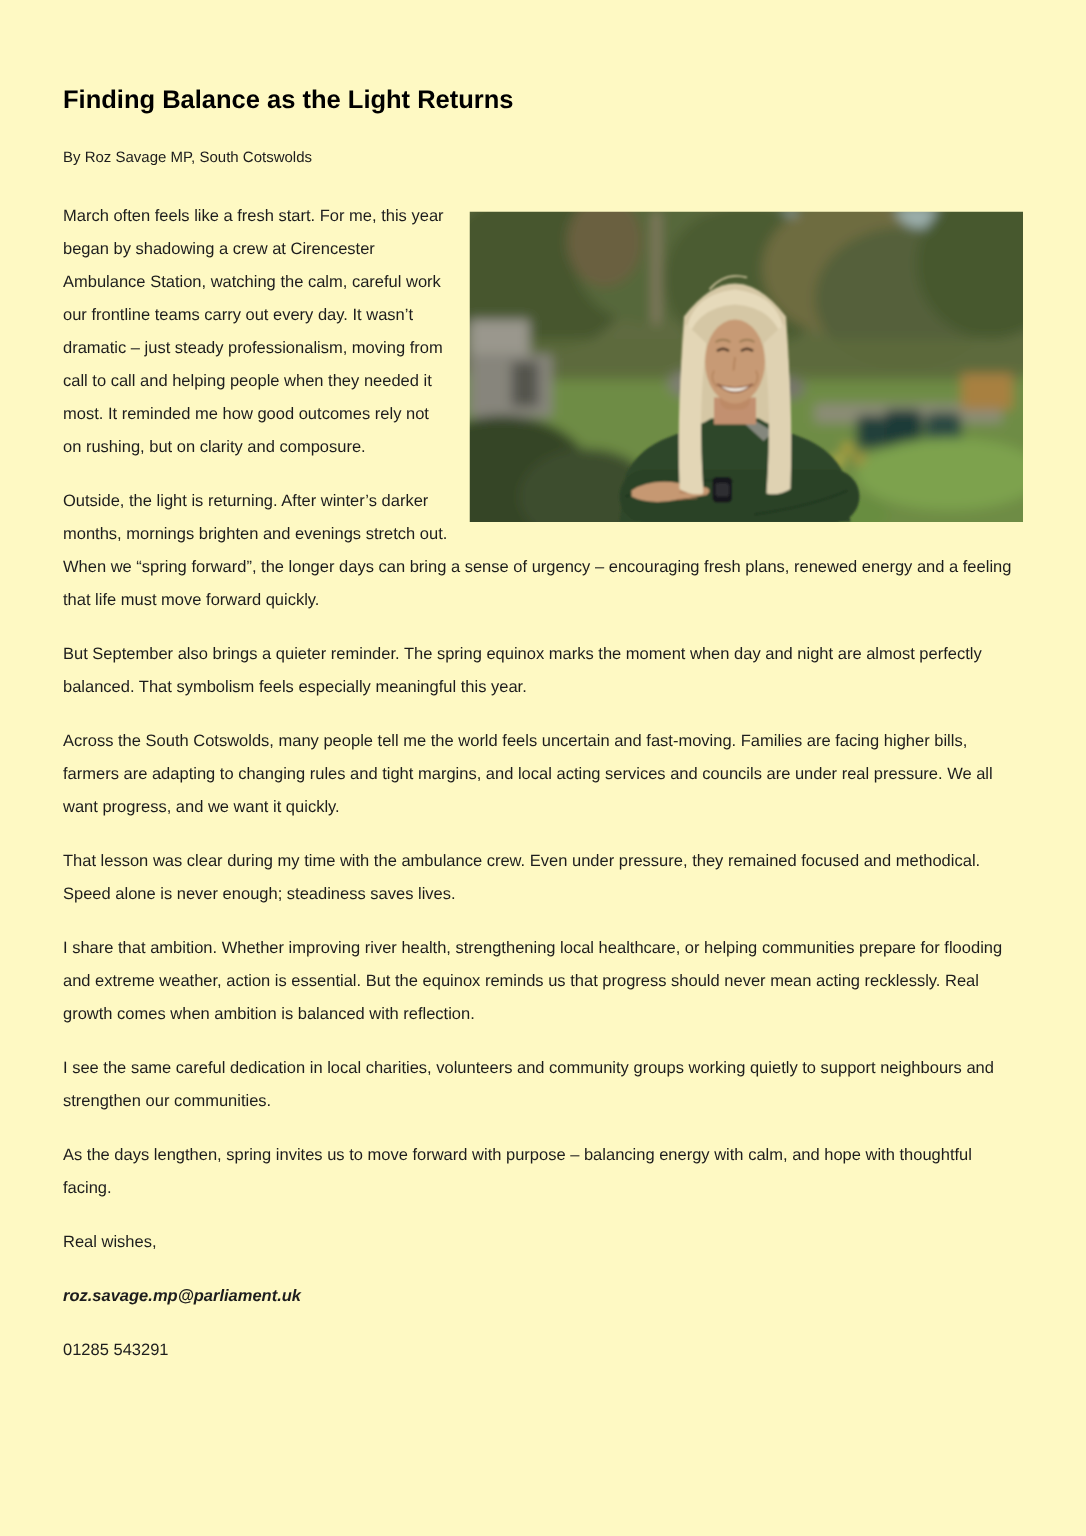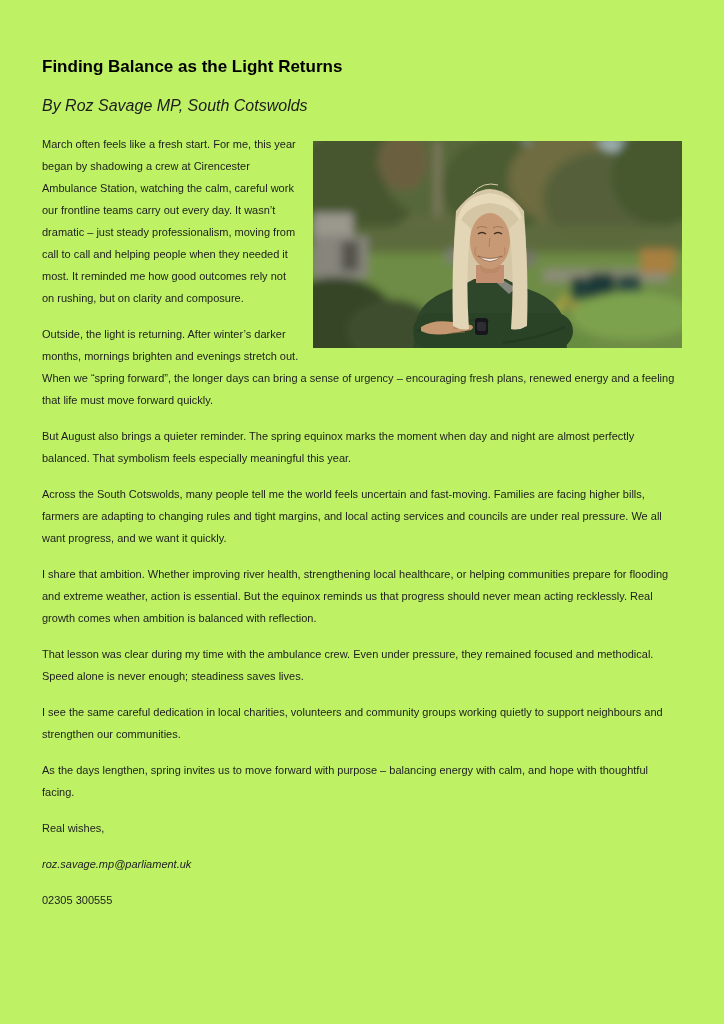--- a/index.html
+++ b/index.html
@@ -2,42 +2,41 @@
 <html><head>
 <meta charset="utf-8">
 <style>
   * { box-sizing: border-box; }
   html, body { margin: 0; padding: 0; background: #ffffff; }
   .page {
     position: relative;
     width: 724px;
     height: 1024px;
     margin: 0 auto;
-    background: #bef264;
+    background: #fef9c3;
     padding: 55px 42px 0 42px;
     font-family: "Liberation Sans", sans-serif;
     color: #1d1d1d;
     overflow: hidden;
   }
   .doc-title {
     font-size: 17px;
     font-weight: 700;
     color: #000000;
     margin: 0 0 17px 0;
     line-height: 24px;
   }
   .byline {
-    font-size: 16px;
-    font-style: italic;
+    font-size: 10px;
     margin: 0 0 18px 0;
     line-height: 19px;
   }
   .article { font-size: 11px; line-height: 22px; }
   .para { margin: 0 0 14px 0; }
-  .para.email { font-style: italic; }
+  .para.email { font-style: italic; font-weight: bold; }
   figure.photo {
     float: right;
     width: 369px;
     height: 207px;
     margin: 8px 0 10px 13px;
     padding: 0;
     overflow: hidden;
   }
   figure.photo svg { display: block; width: 100%; height: 100%; }
 </style>
@@ -156,25 +155,25 @@
             <path d="M 144,75 Q 138,120 140,185 Q 148,190 156,188 Q 152,130 158,88 Q 150,80 144,75 Z" fill="#e3d6b6"></path>
             <path d="M 210,75 Q 216,120 214,185 Q 206,190 198,188 Q 202,130 196,88 Q 204,80 210,75 Z" fill="#dfd2b2"></path>
             <path d="M 160,52 Q 170,40 185,44" stroke="#d9cba6" stroke-width="1" fill="none"></path>
           </g>
         </g>
       </svg>
     </figure>
 
     <p class="para">March often feels like a fresh start. For me, this year began by shadowing a crew at Cirencester Ambulance Station, watching the calm, careful work our frontline teams carry out every day. It wasn’t dramatic – just steady professionalism, moving from call to call and helping people when they needed it most. It reminded me how good outcomes rely not on rushing, but on clarity and composure.</p>
     <p class="para">Outside, the light is returning. After winter’s darker months, mornings brighten and evenings stretch out. When we “spring forward”, the longer days can bring a sense of urgency – encouraging fresh plans, renewed energy and a feeling that life must move forward quickly.</p>
-    <p class="para">But August also brings a quieter reminder. The spring equinox marks the moment when day and night are almost perfectly balanced. That symbolism feels especially meaningful this year.</p>
+    <p class="para">But September also brings a quieter reminder. The spring equinox marks the moment when day and night are almost perfectly balanced. That symbolism feels especially meaningful this year.</p>
     <p class="para">Across the South Cotswolds, many people tell me the world feels uncertain and fast-moving. Families are facing higher bills, farmers are adapting to changing rules and tight margins, and local acting services and councils are under real pressure. We all want progress, and we want it quickly.</p>
+    <p class="para">That lesson was clear during my time with the ambulance crew. Even under pressure, they remained focused and methodical. Speed alone is never enough; steadiness saves lives.</p>
     <p class="para">I share that ambition. Whether improving river health, strengthening local healthcare, or helping communities prepare for flooding and extreme weather, action is essential. But the equinox reminds us that progress should never mean acting recklessly. Real growth comes when ambition is balanced with reflection.</p>
-    <p class="para">That lesson was clear during my time with the ambulance crew. Even under pressure, they remained focused and methodical. Speed alone is never enough; steadiness saves lives.</p>
     <p class="para">I see the same careful dedication in local charities, volunteers and community groups working quietly to support neighbours and strengthen our communities.</p>
     <p class="para">As the days lengthen, spring invites us to move forward with purpose – balancing energy with calm, and hope with thoughtful facing.</p>
 
     <p class="para">Real wishes,</p>
     <p class="para email">roz.savage.mp@parliament.uk</p>
-    <p class="para">02305 300555</p>
+    <p class="para">01285 543291</p>
 
   </div>
 </div>
 
 </body></html>

